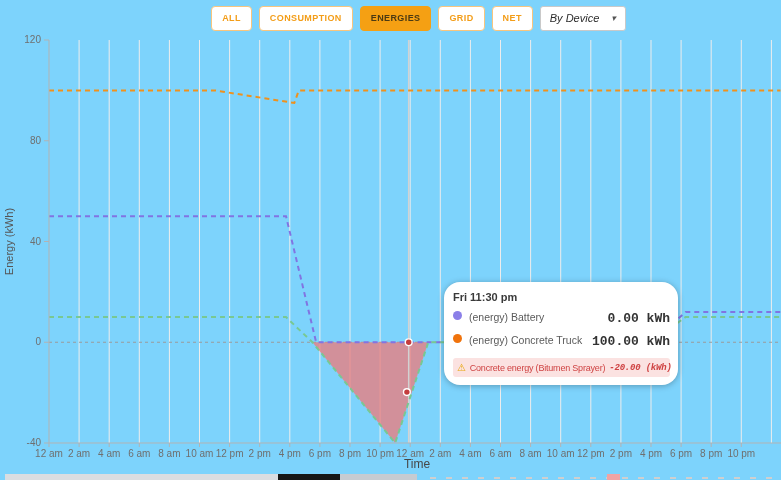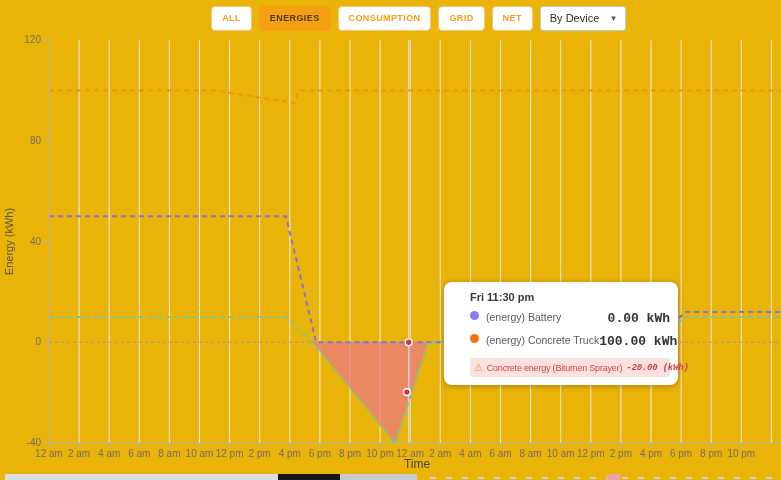--- a/index.html
+++ b/index.html
@@ -1,41 +1,41 @@
 <!DOCTYPE html>
 <html><head>
 <meta charset="utf-8">
 <style>
   html,body{margin:0;padding:0;background:#fff;}
-  #app{position:relative;width:781px;height:480px;overflow:hidden;background:#eab308;
+  #app{position:relative;width:781px;height:480px;overflow:hidden;background:#7dd3fc;
        font-family:"Liberation Sans",sans-serif;}
 
   
   .toolbar{position:absolute;left:0;right:0;top:6px;display:flex;justify-content:center;
            align-items:center;gap:7px;padding-left:56px;z-index:6;}
   .btn{background:#fff;border:1px solid #f8c57e;color:#f39d18;border-radius:4px;
        font-family:"Liberation Sans",sans-serif;font-size:9px;font-weight:700;
        letter-spacing:.4px;padding:7px 10px;cursor:pointer;line-height:1;}
   .btn.active{background:#f5a013;border-color:#f5a013;color:#4b3a13;}
   .device-select{display:flex;align-items:center;gap:12px;background:#fff;
        border:1px solid #c9c9c9;border-radius:3px;padding:5px 9px;font-size:11px;
-       color:#2b2b2b;cursor:pointer;line-height:1.2;}
+       color:#2b2b2b;cursor:pointer;line-height:1.2;font-style:italic;}
   .device-select .caret{font-size:9px;color:#555;}
 
   
   #chart-svg{position:absolute;left:0;top:0;}
   #chart-svg text{font-family:"Liberation Sans",sans-serif;}
   .tick-label{font-size:10px;fill:#6f6f6f;}
   .axis-title{font-size:11px;fill:#555;}
   .x-title{font-size:12px;fill:#474747;}
 
   
   .tooltip{position:absolute;left:444px;top:282px;width:234px;box-sizing:border-box;
-           background:#fff;border-radius:8px;box-shadow:0 1px 6px rgba(0,0,0,.28);
-           padding:9px 8px 8px 26px;z-index:5;}
+           background:#fff;border-radius:16px;box-shadow:0 1px 6px rgba(0,0,0,.28);
+           padding:9px 8px 8px 9px;z-index:5;}
   .tt-title{font-size:11px;font-weight:700;color:#3a3a3a;}
   .tt-row{display:flex;align-items:flex-start;margin-top:8px;font-size:10.5px;color:#5a5a5a;
           white-space:nowrap;}
   .tt-dot{width:9px;height:9px;border-radius:50%;margin-right:7px;flex:0 0 auto;}
   .tt-val{margin-left:auto;font-family:"Liberation Mono",monospace;font-size:13px;color:#333;font-weight:bold;}
   .tt-warn{display:flex;align-items:center;margin-top:9px;background:#fbe2e1;border-radius:3px;
            padding:4px 4px;font-size:9px;color:#cf4343;white-space:nowrap;letter-spacing:-0.2px;}
   .warn-icon{color:#e8a912;font-size:10px;margin-right:4px;flex:0 0 auto;}
   .tt-warn .warn-val{margin-left:4px;font-family:"Liberation Mono",monospace;font-weight:700;font-style:italic;}
 
@@ -48,22 +48,22 @@
       background:repeating-linear-gradient(90deg,#cfcfcf 0 6px,transparent 6px 16px);}
   .strip-pink{left:607px;top:474px;width:13px;height:6px;background:#f0a4a4;}
 </style>
 </head>
 <body>
 
 <div id="app">
 
   <div class="toolbar">
     <button class="btn">ALL</button>
+    <button class="btn">CONSUMPTION</button>
     <button class="btn active">ENERGIES</button>
-    <button class="btn">CONSUMPTION</button>
     <button class="btn">GRID</button>
     <button class="btn">NET</button>
     <div class="device-select">
       <span>By Device</span>
       <span class="caret">▾</span>
     </div>
   </div>
 
   <svg id="chart-svg" width="781" height="472">
       <g>

